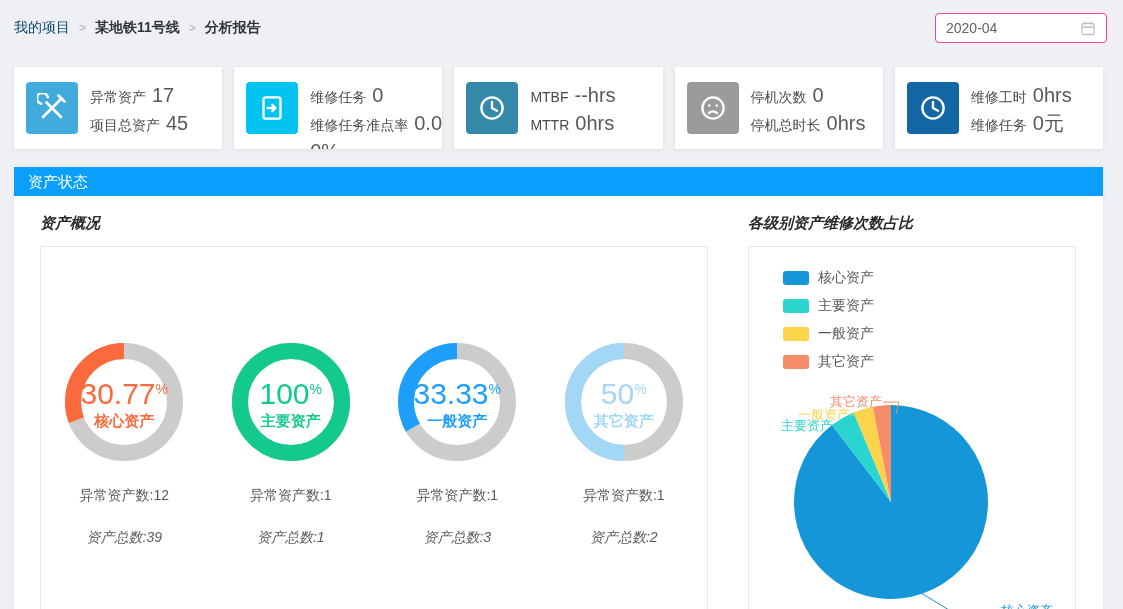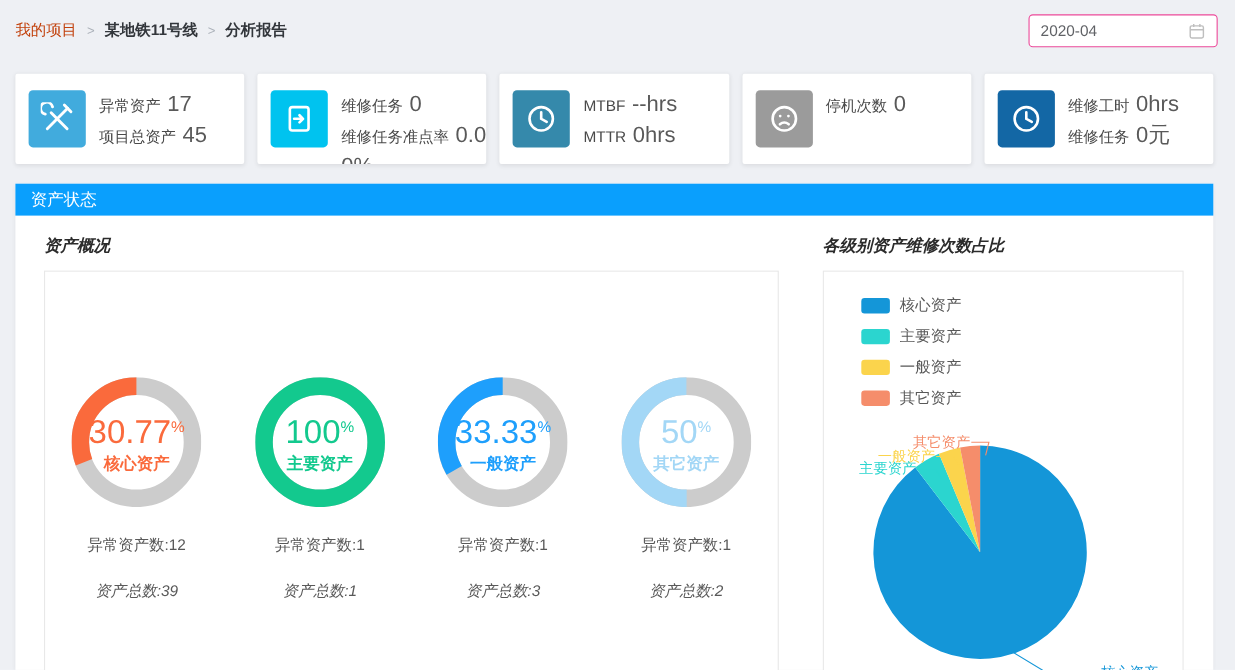--- a/index.html
+++ b/index.html
@@ -6,21 +6,21 @@
   html,body { width:1123px; height:609px; overflow:hidden; }
   body {
     background:#eef0f4;
     font-family:"Liberation Sans","DejaVu Sans",sans-serif;
     color:#303133; position:relative;
   }
   
   .topbar { display:flex; justify-content:space-between; align-items:center;
             padding:13px 16px 0 14px; }
   .breadcrumb { display:flex; align-items:center; font-size:14px; gap:9px; }
-  .crumb-first { color:#c2410c; }
+  .crumb-first { color:#0c4a6e; }
   .crumb { color:#32363b; font-weight:600; }
   .crumb-sep { color:#aab0b8; font-size:12px; }
   .date-picker { width:172px; height:30px; background:#fff; border:1px solid #ec4899;
                  border-radius:4px; display:flex; align-items:center; justify-content:space-between;
                  padding:0 10px; font-size:14px; color:#606266; cursor:pointer; }
   
   .cards { display:flex; gap:12px; margin:24px 20px 0 14px; }
   .card { flex:1; height:82px; background:#fff; border-radius:2px;
           box-shadow:0 1px 4px rgba(0,0,0,.08); display:flex; align-items:center;
           padding-left:12px; overflow:hidden; }
@@ -137,20 +137,21 @@
         <g stroke="#fff" stroke-width="1.9" fill="none" stroke-linecap="round">
           <circle cx="12" cy="12" r="8.5"></circle>
           <circle cx="9" cy="10" r="1" fill="#fff" stroke="none"></circle>
           <circle cx="15" cy="10" r="1" fill="#fff" stroke="none"></circle>
           <path d="M8.8 16 Q12 13.4 15.2 16"></path>
         </g>
       </svg>
     </div>
     <div class="card-text">
       <div class="kpi-line"><span class="kpi-label">停机次数</span><span class="kpi-value">0</span></div>
+      <div class="kpi-line"><span class="kpi-label">停机总时长</span><span class="kpi-value">0hrs</span></div>
     </div>
   </div>
 
   <div class="card">
     <div class="icon-box" style="background: rgb(19, 103, 165);">
       <svg width="30" height="30" viewBox="0 0 24 24">
         <g stroke="#fff" stroke-width="1.9" fill="none" stroke-linecap="round">
           <circle cx="12" cy="12" r="8.5"></circle>
             <path d="M12 7.2 V12 L16 14.2"></path>
         </g>

